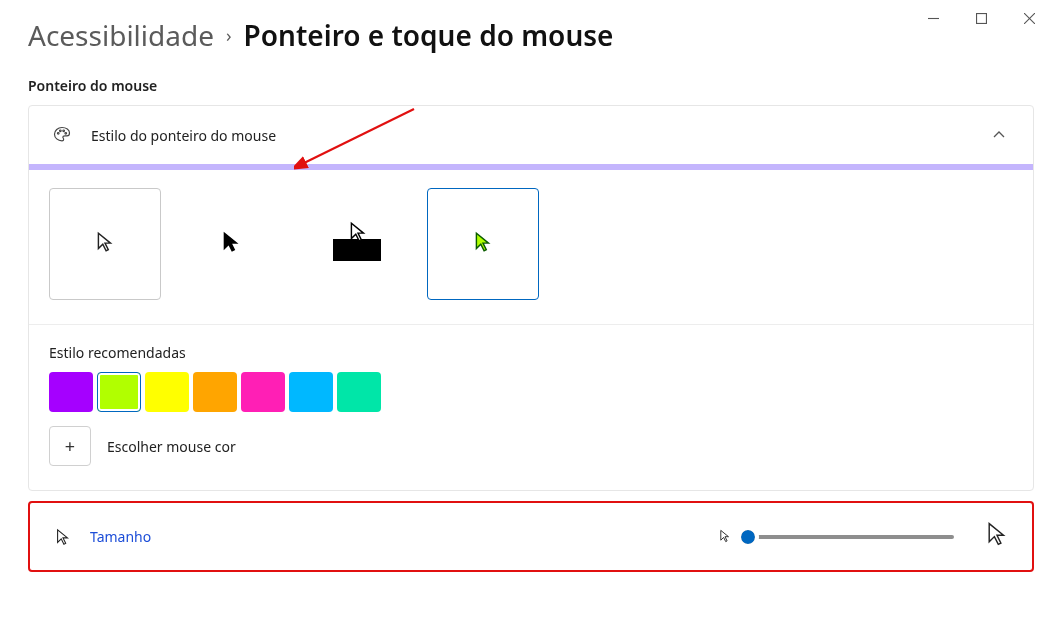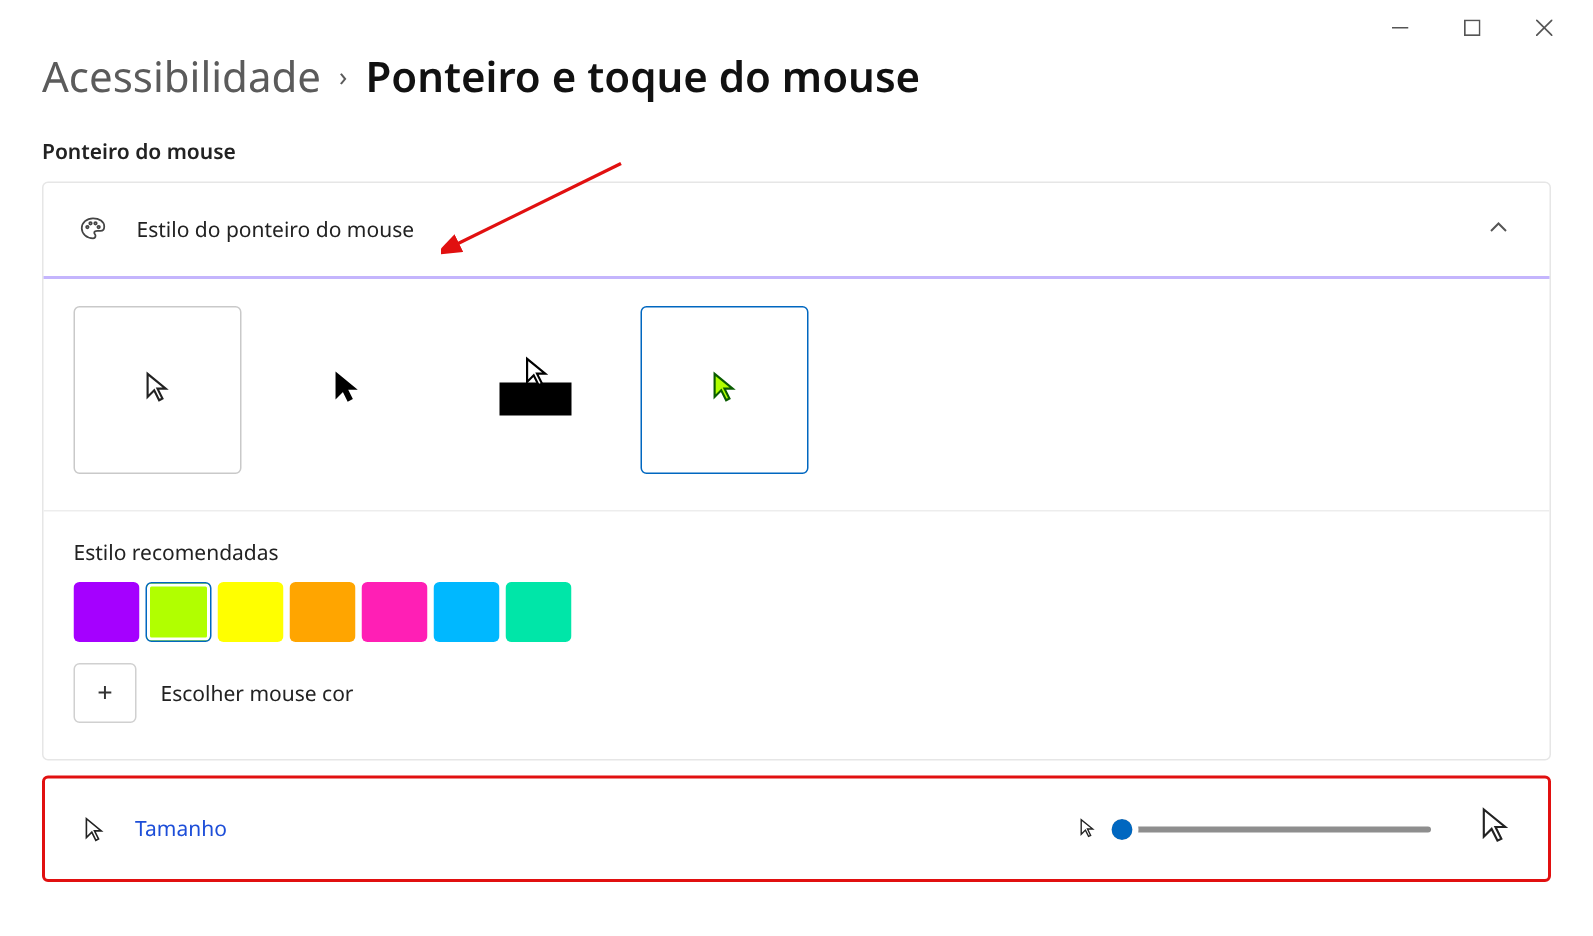--- a/index.html
+++ b/index.html
@@ -16,21 +16,21 @@
     position: absolute;
     top: 0; right: 0;
     display: flex;
     gap: 18px;
     padding: 8px 18px;
     color: #555;
   }
   .titlebar span { width: 30px; height: 20px; display:flex; align-items:center; justify-content:center; cursor:default; }
   .titlebar svg { width:11px; height:11px; }
   .content {
-    padding: 32px 28px 0 28px;
+    padding: 16px 28px 0 28px;
   }
   .breadcrumb {
     display: flex;
     align-items: center;
     gap: 12px;
     font-size: 28px;
     color: #5b5b5b;
   }
   .breadcrumb .chev { font-size: 18px; color:#5b5b5b; }
   .breadcrumb .current { color: #111; font-weight: 600; }
@@ -45,21 +45,21 @@
     margin-top: 10px;
     border: 1px solid #e6e6e6;
     border-radius: 4px;
     background: #fff;
   }
   .card-header {
     display: flex;
     align-items: center;
     padding: 16px 22px;
     min-height: 64px;
-    border-bottom: 2px solid #c4b5fd;
+    border-bottom: 6px solid #c4b5fd;
     cursor: pointer;
   }
   .card-header .icon-slot { width:22px; height:22px; margin-right:18px; display:flex; align-items:center; justify-content:center; }
   .card-header .title { font-size: 14px; color:#222; flex:1; }
   .card-header .chevup { color:#555; font-size:14px; padding-right:6px; }
   .card-body {
     padding: 18px 20px 24px 20px;
     border-bottom: 1px solid #ededed;
   }
   .style-row { display:flex; gap:14px; }

